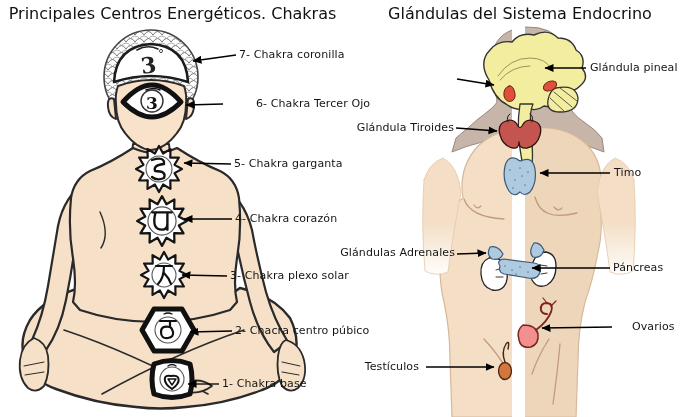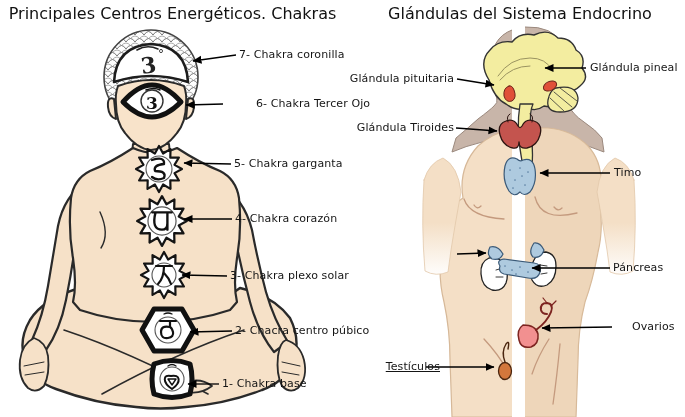--- a/index.html
+++ b/index.html
@@ -202,21 +202,21 @@
 <div class="title" style="left:350px;width:340px;">Glándulas del Sistema Endocrino</div>
 
 <div class="lbl" style="left:239px;top:48px;">7- Chakra coronilla</div>
 <div class="lbl" style="left:226px;top:97px;margin-left:30px;">6- Chakra Tercer Ojo</div>
 <div class="lbl" style="left:234px;top:157px;">5- Chakra garganta</div>
 <div class="lbl" style="left:235px;top:212px;">4- Chakra corazón</div>
 <div class="lbl" style="left:230px;top:269px;">3- Chakra plexo solar</div>
 <div class="lbl" style="left:235px;top:324px;">2- Chacra centro púbico</div>
 <div class="lbl" style="left:222px;top:377px;">1- Chakra base</div>
 
-<div class="lbl" style="right:231px;top:72px;">Glándula pituitaria</div>
 <div class="lbl" style="left:590px;top:61px;">Glándula pineal</div>
 <div class="lbl" style="right:231px;top:121px;">Glándula Tiroides</div>
 <div class="lbl" style="left:614px;top:166px;">Timo</div>
+<div class="lbl" style="right:230px;top:246px;">Glándulas Adrenales</div>
 <div class="lbl" style="left:613px;top:261px;">Páncreas</div>
 <div class="lbl" style="left:616px;top:320px;margin-left:16px;">Ovarios</div>
-<div class="lbl" style="right:245px;top:360px;text-decoration:underline;">Testículos</div>
+<div class="lbl" style="right:266px;top:360px;">Testículos</div>
 
 </div>
 
 </body></html>

